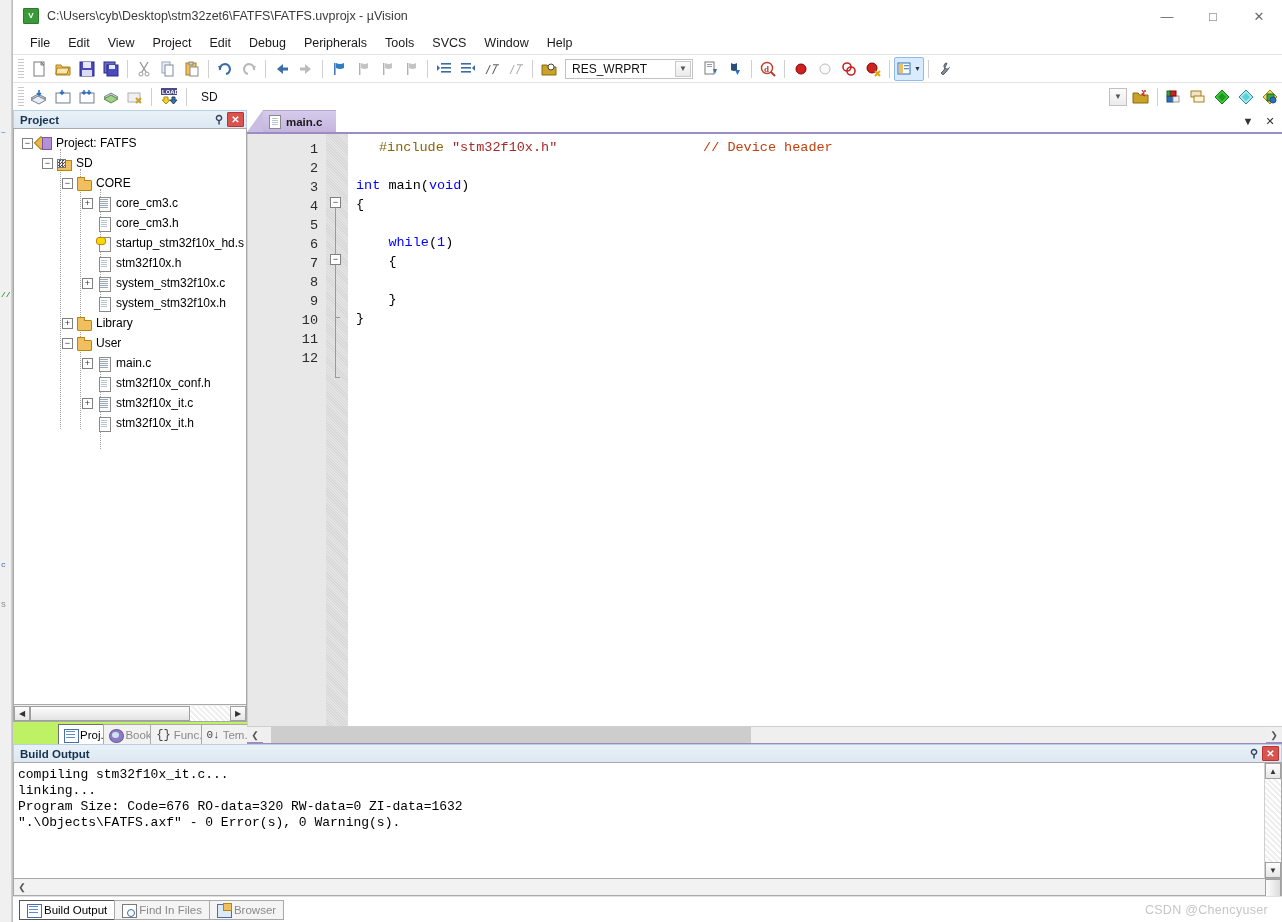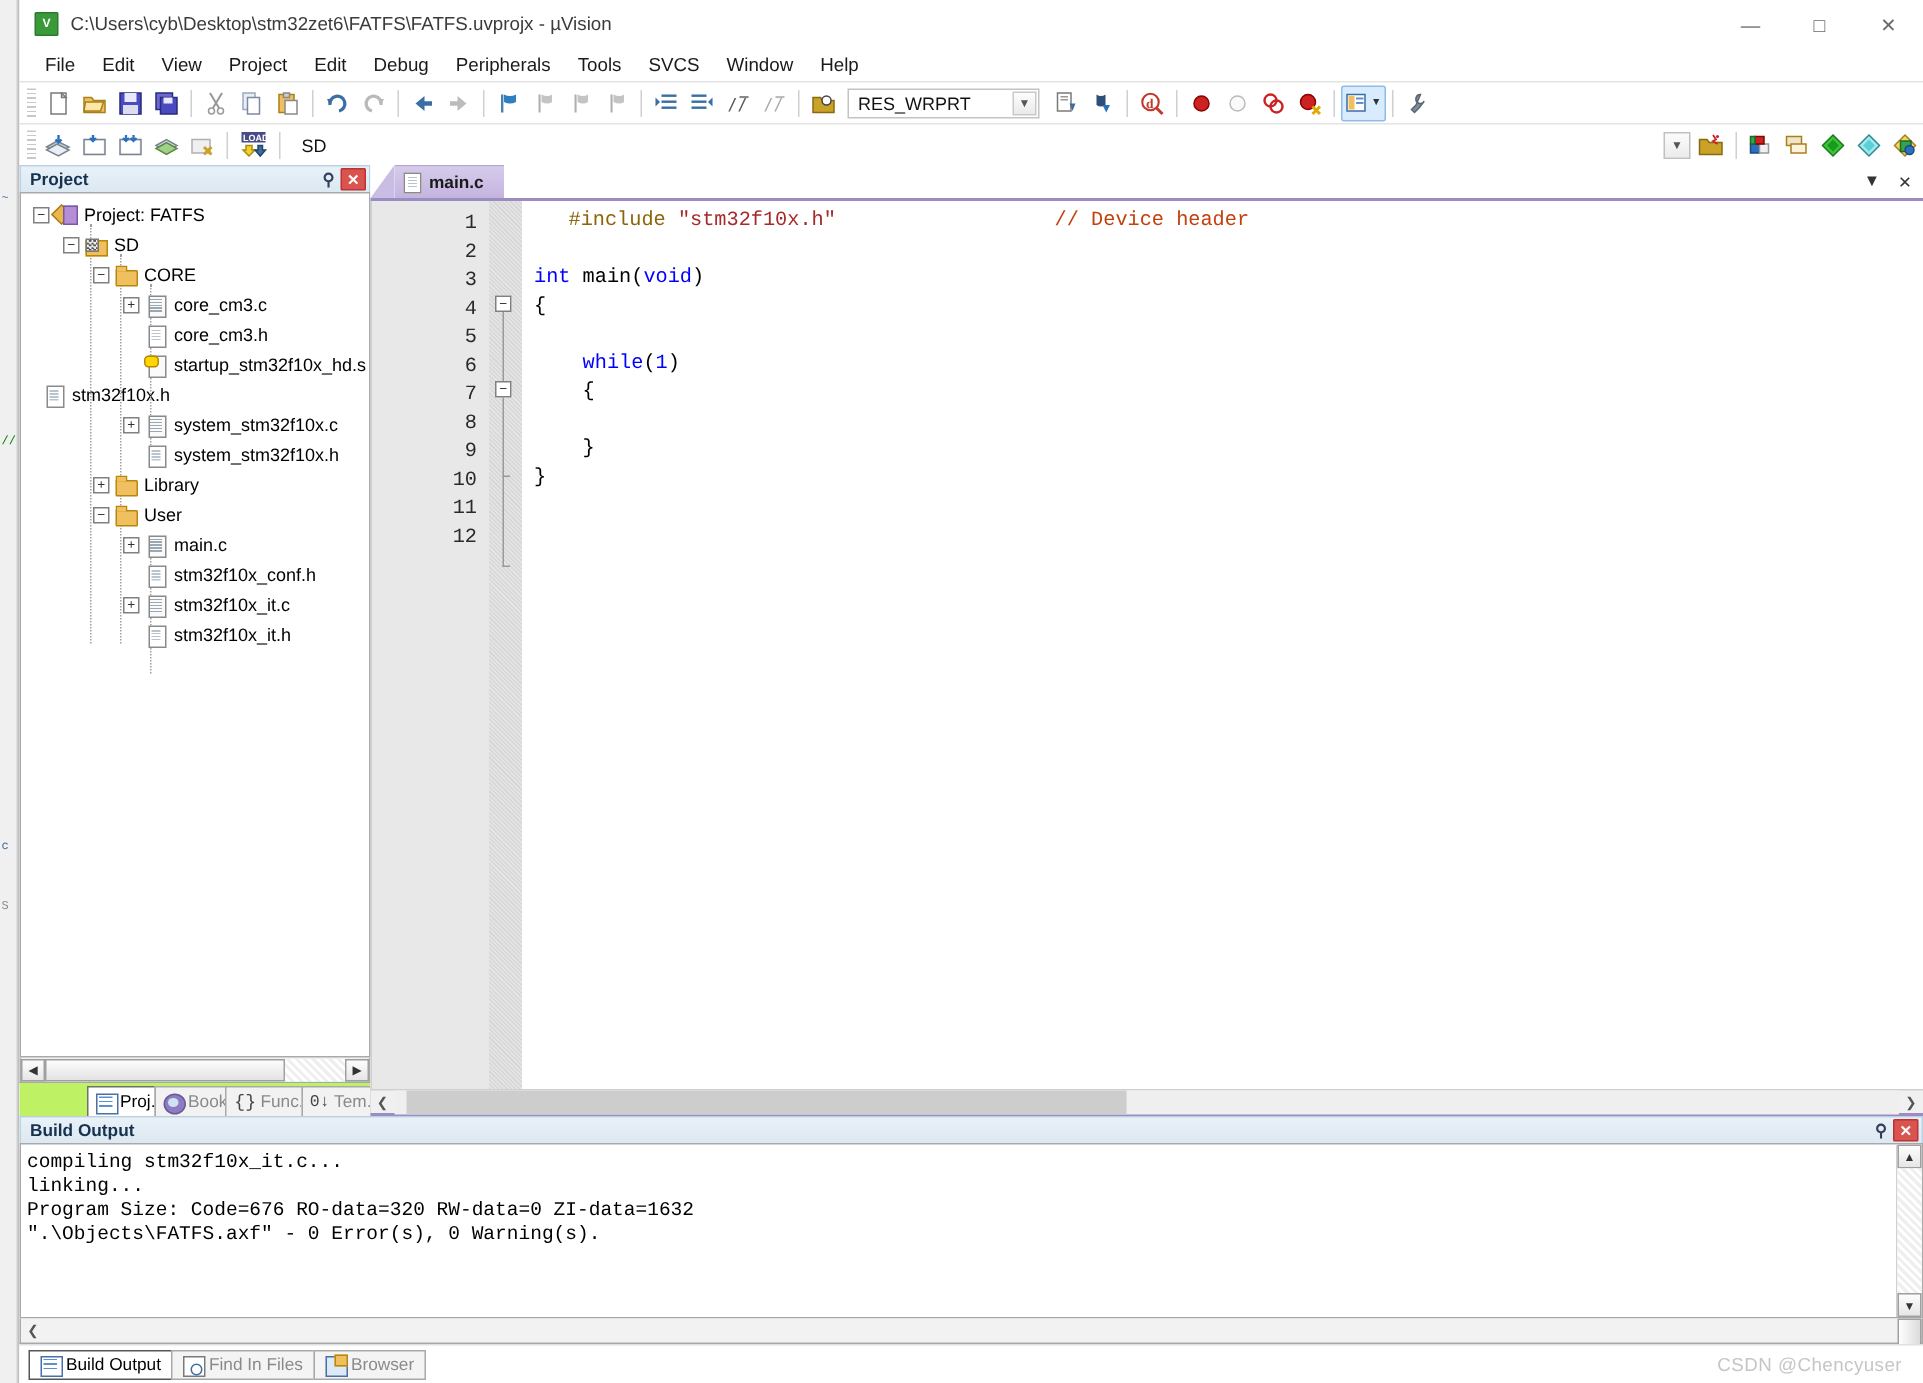--- a/index.html
+++ b/index.html
@@ -681,21 +681,21 @@
               <div class="trow" style="padding-left: 68px;">
                 <div class="expspace"></div>
                 <div class="ico file"></div>
                 <span>core_cm3.h</span>
               </div>
               <div class="trow" style="padding-left: 68px;">
                 <div class="expspace"></div>
                 <div class="ico asm"></div>
                 <span>startup_stm32f10x_hd.s</span>
               </div>
-              <div class="trow" style="">
+              <div class="trow" style="padding-left: 68px;">
                 <div class="expspace"></div>
                 <div class="ico file"></div>
                 <span>stm32f10x.h</span>
               </div>
               <div class="trow" style="padding-left: 68px;">
                 <div class="exp">+</div>
                 <div class="ico filec"></div>
                 <span>system_stm32f10x.c</span>
               </div>
               <div class="trow" style="padding-left: 68px;">

